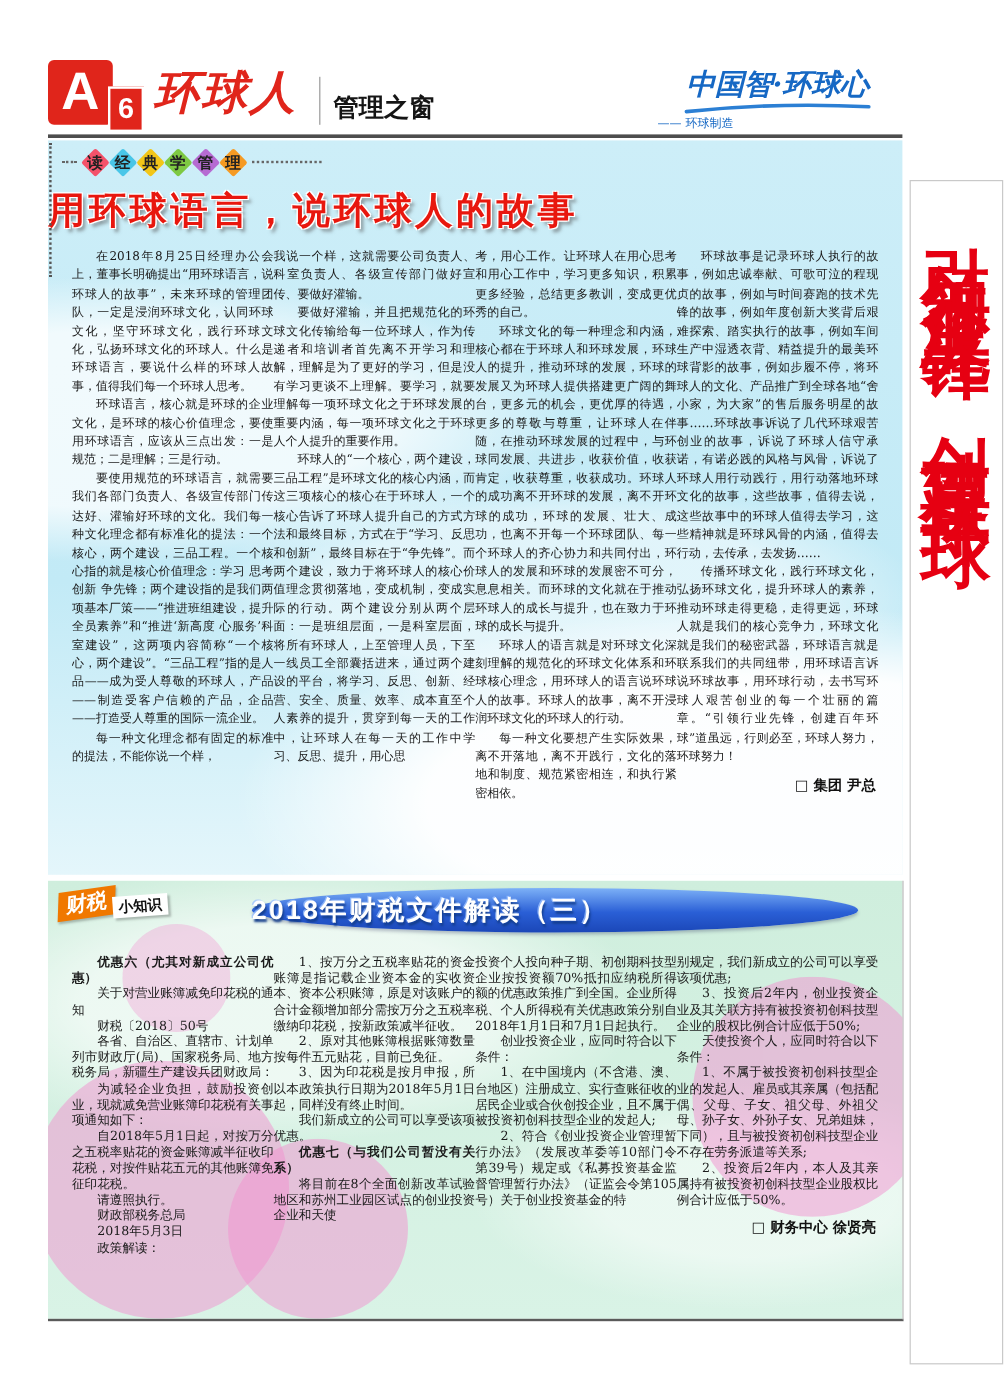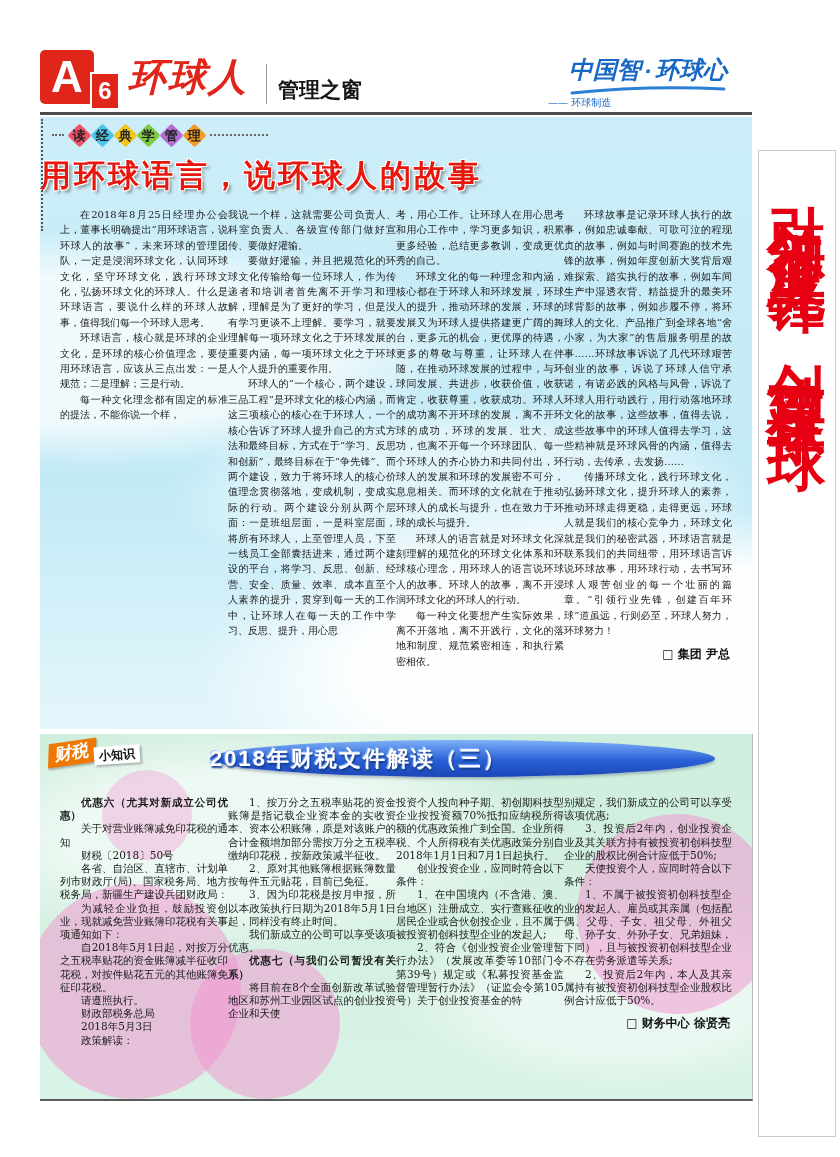--- a/index.html
+++ b/index.html
@@ -12,21 +12,21 @@
           font-family:"Liberation Sans",sans-serif;font-weight:bold;font-size:44px;line-height:54px;
           text-align:center;border-radius:5px;}
   .logo-6{position:absolute;left:50px;top:16px;width:26px;height:34px;background:#e0251b;color:#fff;
           font-family:"Liberation Sans",sans-serif;font-weight:bold;font-size:24px;line-height:34px;
           text-align:center;border:2px solid #fff;}
   .masthead{position:absolute;left:88px;top:-4px;font-size:38px;font-weight:bold;font-style:italic;
             color:#e0251b;letter-spacing:2px;}
   .hdr-divider{position:absolute;left:226px;top:8px;width:1px;height:40px;background:#9a9a9a;}
   .section-name{position:absolute;left:238px;top:20px;font-size:21px;font-weight:bold;color:#151515;}
   .brand{position:absolute;right:4px;top:-2px;width:200px;text-align:center;}
-  .brand-text{font-size:24px;font-weight:bold;font-style:italic;color:#1668c4;white-space:nowrap;font-family:Liberation Mono, monospace;}
+  .brand-text{font-size:24px;font-weight:bold;font-style:italic;color:#1668c4;white-space:nowrap;}
   .brand-swoosh{display:block;margin:-2px auto 0;}
   .brand-sub{font-size:10px;color:#1668c4;text-align:left;padding-right:6px;}
 
   .rule{position:absolute;left:40px;top:112px;width:712px;height:3px;background:#4d4d4d;}
 
   
   .blue-sec{position:absolute;left:40px;top:117px;width:712px;height:612px;overflow:hidden;
     background:
       radial-gradient(90% 38% at 85% 90%, rgba(255,255,255,.95) 0 45%, rgba(255,255,255,0) 70%),
       radial-gradient(80% 30% at 8% 38%, rgba(255,255,255,.75) 0 40%, rgba(255,255,255,0) 65%),
@@ -141,20 +141,21 @@
         </span>
       <span class="dotline long"></span>
     </div>
 
     <h1 class="headline">用环球语言，说环球人的故事</h1>
 
     <div class="cols a1">
       <div class="col">
           <p>在2018年8月25日经理办公会上，董事长明确提出“用环球语言，说环球人的故事”，未来环球的管理团队，一定是浸润环球文化，认同环球文化，坚守环球文化，践行环球文化，弘扬环球文化的环球人。什么是环球语言，要说什么样的环球人故事，值得我们每一个环球人思考。</p>
           <p>环球语言，核心就是环球的企业文化，是环球的核心价值理念，要使用环球语言，应该从三点出发：一是规范；二是理解；三是行动。</p>
+          <p>要使用规范的环球语言，就需要我们各部门负责人、各级宣传部门传达好、灌输好环球的文化。我们每一种文化理念都有标准化的提法：一个核心，两个建设，三品工程。一个核心指的就是核心价值理念：学习 思考 创新 争先锋；两个建设指的是我们两项基本厂策——“推进班组建设，提升全员素养”和“推进‘新高度 心服务’科室建设”，这两项内容简称“一个核心，两个建设”。“三品工程”指的是人品——成为受人尊敬的环球人，产品——制造受客户信赖的产品，企品——打造受人尊重的国际一流企业。</p>
           <p>每一种文化理念都有固定的标准的提法，不能你说一个样，</p>
         </div>
       <div class="col cont">
           <p>我说一个样，这就需要公司负责人、科室负责人、各级宣传部门做好宣传、要做好灌输。</p>
           <p>要做好灌输，并且把规范化的环球文化传输给每一位环球人，作为传递者和培训者首先离不开学习和理解，理解是为了更好的学习，但是没有学习更谈不上理解。要学习，就要理解每一项环球文化之于环球发展的重要内涵，每一项环球文化之于环球人个人提升的重要作用。</p>
           <p>环球人的“一个核心，两个建设，三品工程”是环球文化的核心内涵，而这三项核心的核心在于环球人，一个核心告诉了环球人提升自己的方式方法和最终目标，方式在于“学习、反思和创新”，最终目标在于“争先锋”。而两个建设，致力于将环球人的核心价值理念贯彻落地，变成机制，变成实际的行动。两个建设分别从两个层面：一是班组层面，一是科室层面，将所有环球人，上至管理人员，下至一线员工全部囊括进来，通过两个建设的平台，将学习、反思、创新、经营、安全、质量、效率、成本直至个人素养的提升，贯穿到每一天的工作中，让环球人在每一天的工作中学习、反思、提升，用心思</p>
         </div>
       <div class="col cont">
           <p>考，用心工作。让环球人在用心思考和用心工作中，学习更多知识，积累更多经验，总结更多教训，变成更优秀的自己。</p>
           <p>环球文化的每一种理念和内涵，核心都在于环球人和环球发展，环球人的提升，推动环球的发展，环球的发展又为环球人提供搭建更广阔的舞台，更多元的机会，更优厚的待遇，更多的尊敬与尊重，让环球人在伴随，在推动环球发展的过程中，与环球同发展、共进步，收获价值，收获肯定，收获尊重，收获成功。环球人的成功离不开环球的发展，离不开环球的成功，环球的发展、壮大、成功，也离不开每一个环球团队、每一个环球人的齐心协力和共同付出，环球人的发展和环球的发展密不可分，息息相关。而环球的文化就在于推动环球人的成长与提升，也在致力于环球的成长与提升。</p>

